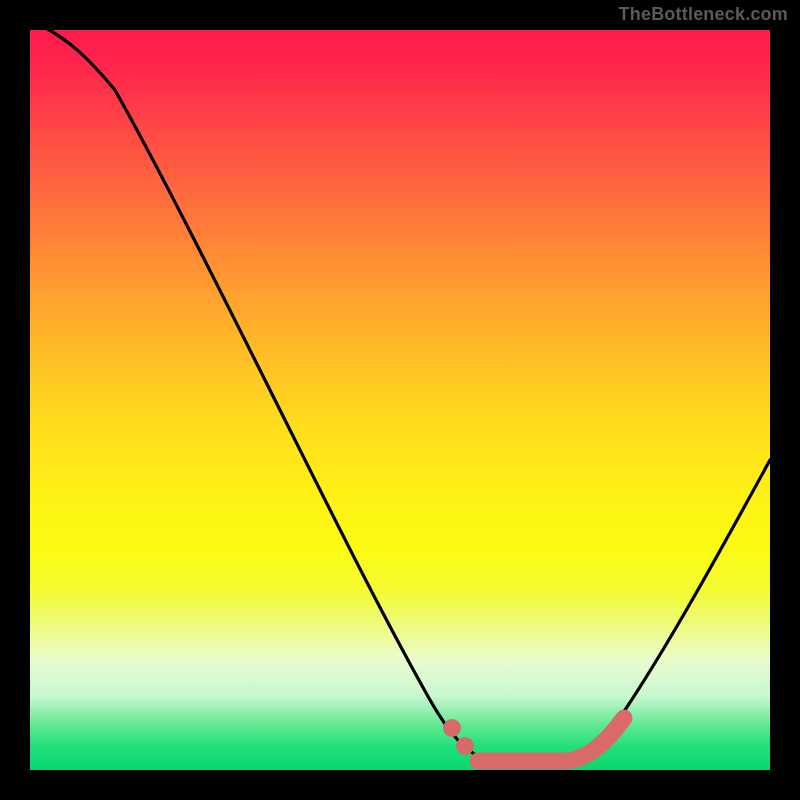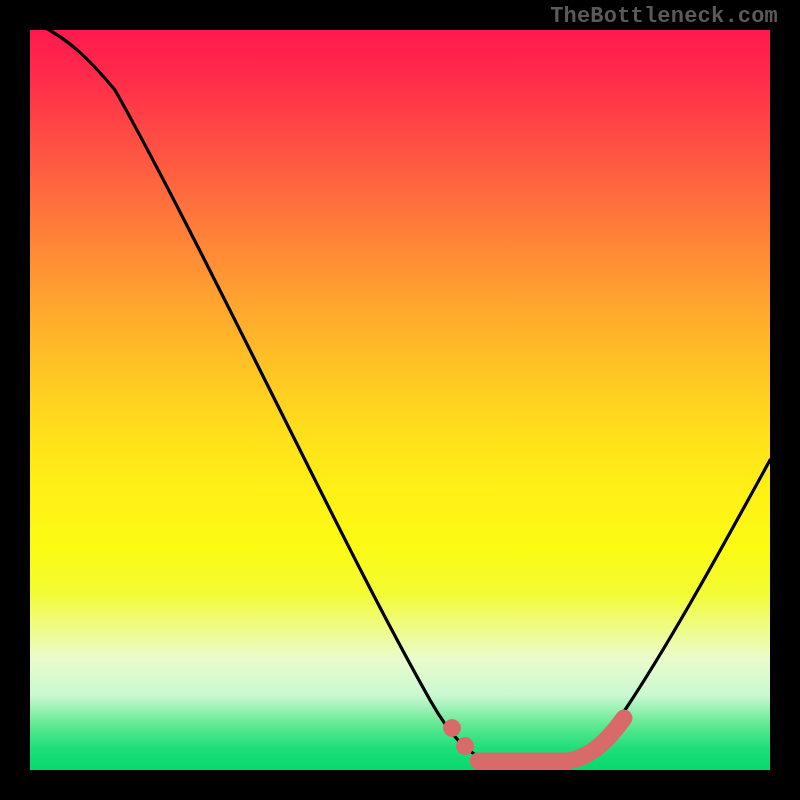--- a/index.html
+++ b/index.html
@@ -47,23 +47,23 @@
     position: absolute;
     left: 30px;
     top: 30px;
     width: 740px;
     height: 740px;
     overflow: visible;
   }
   .watermark {
     position: absolute;
     top: 4px;
-    right: 22px;
-    font-family: Liberation Mono, monospace;
-    font-size: 22px;
+    right: 12px;
+    font-family: Liberation Sans, sans-serif;
+    font-size: 18px;
     font-weight: 600;
     color: #5a5a5a;
     letter-spacing: 0.2px;
   }
 </style>
 </head>
 <body>
 
 <div class="frame">
   <div class="plot-area"></div>

